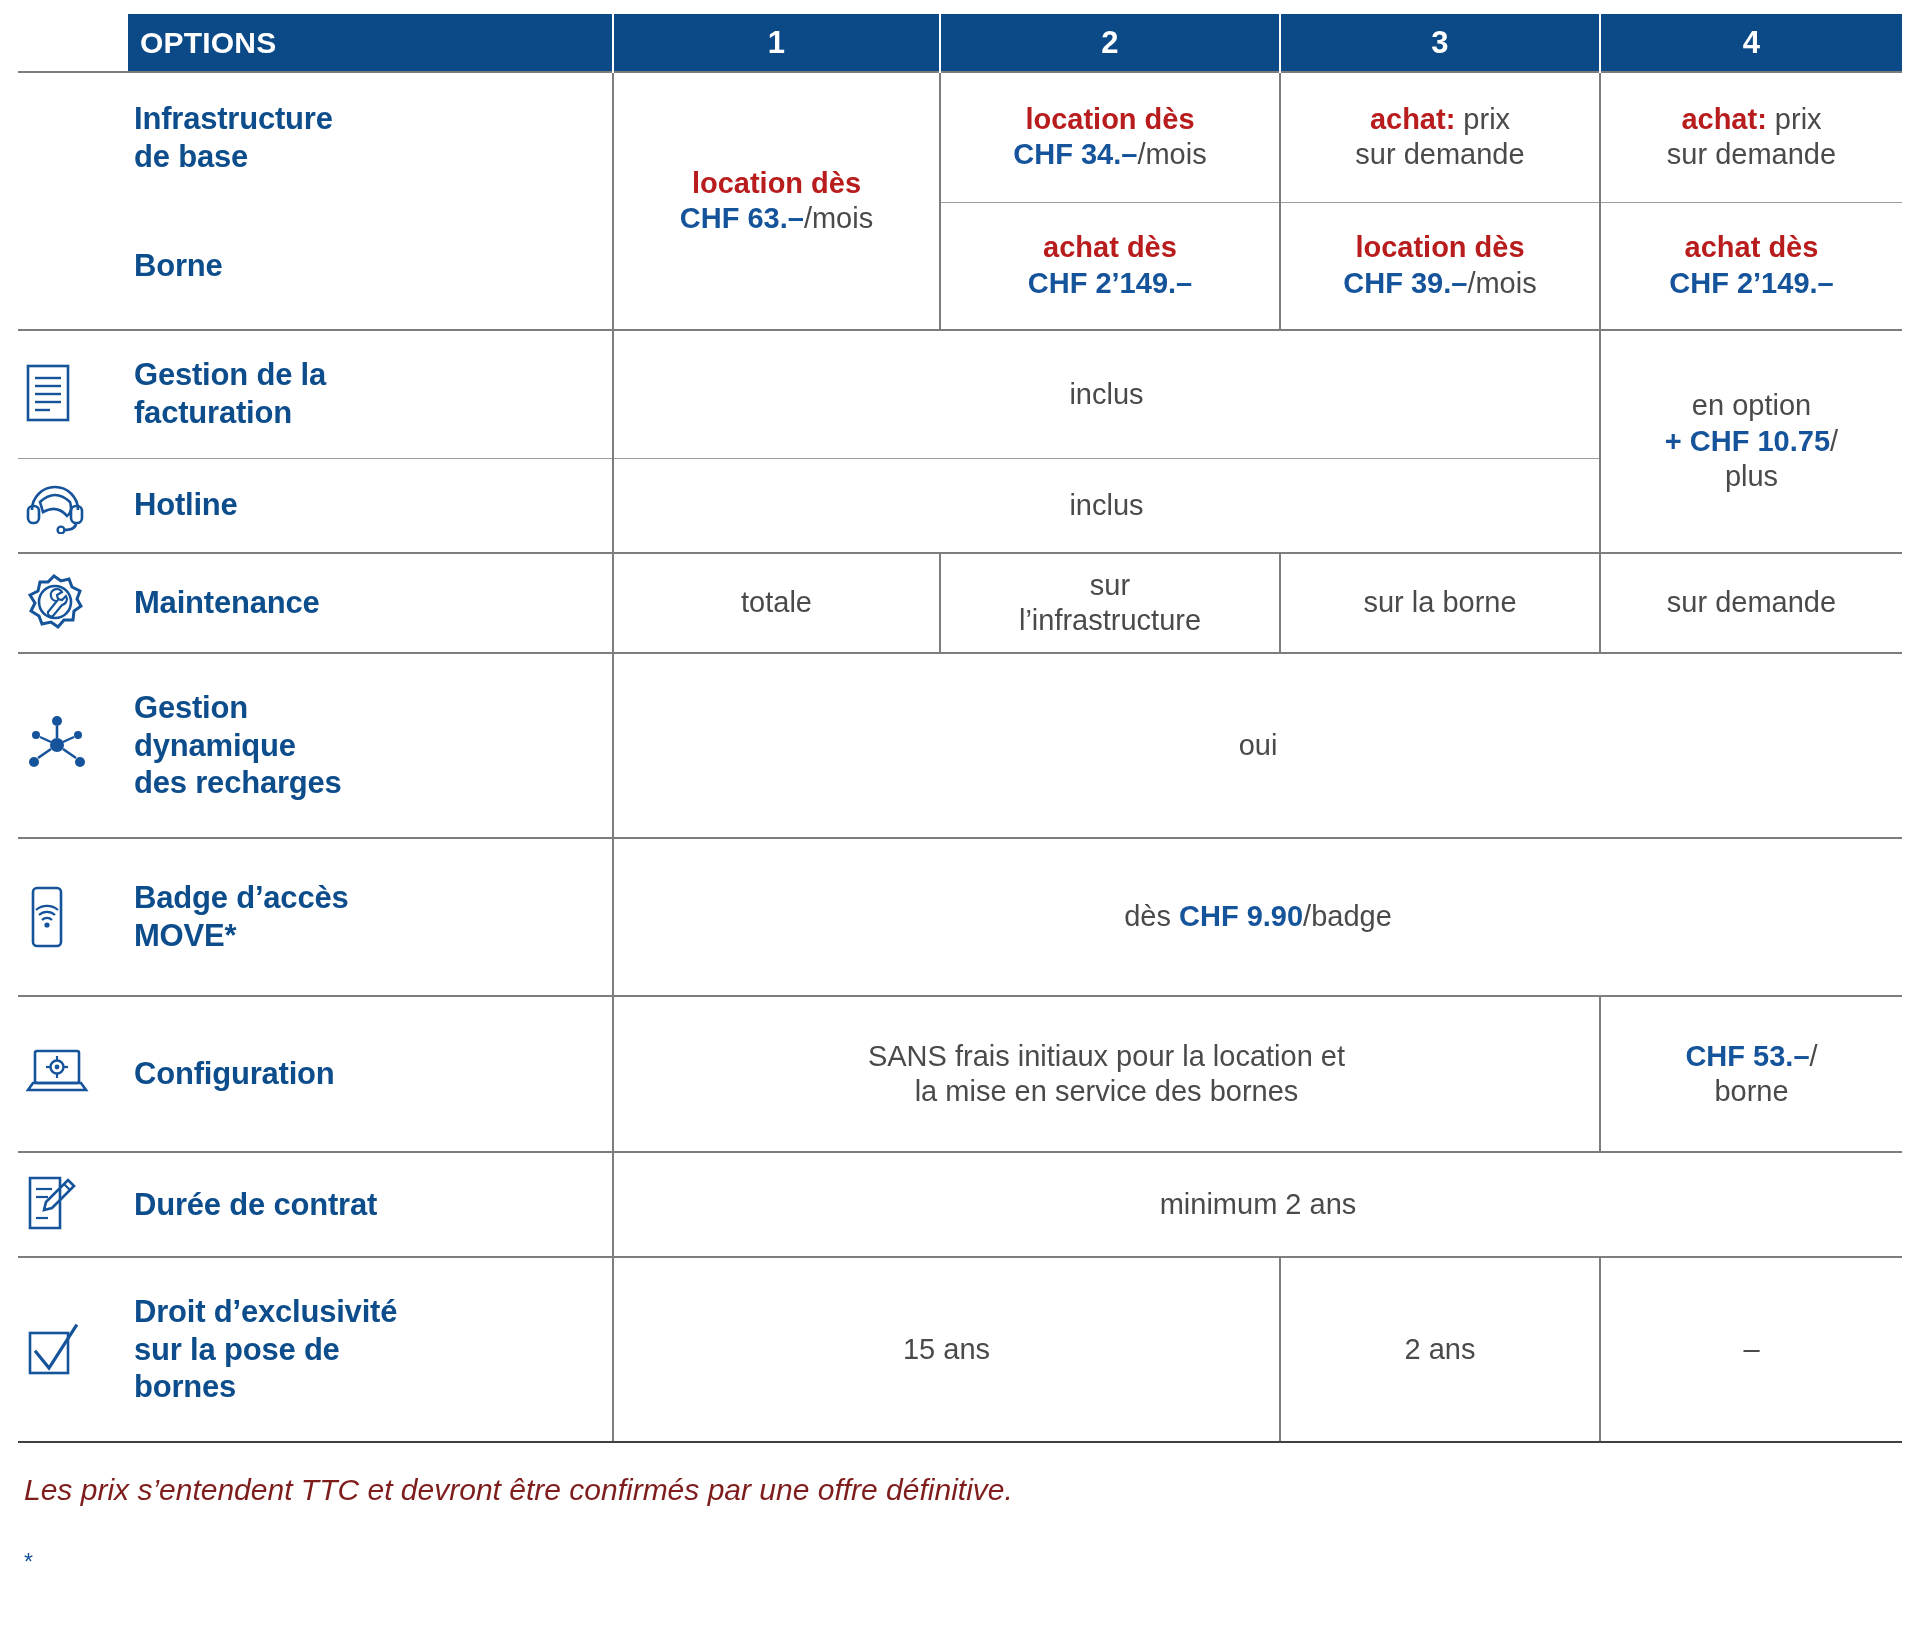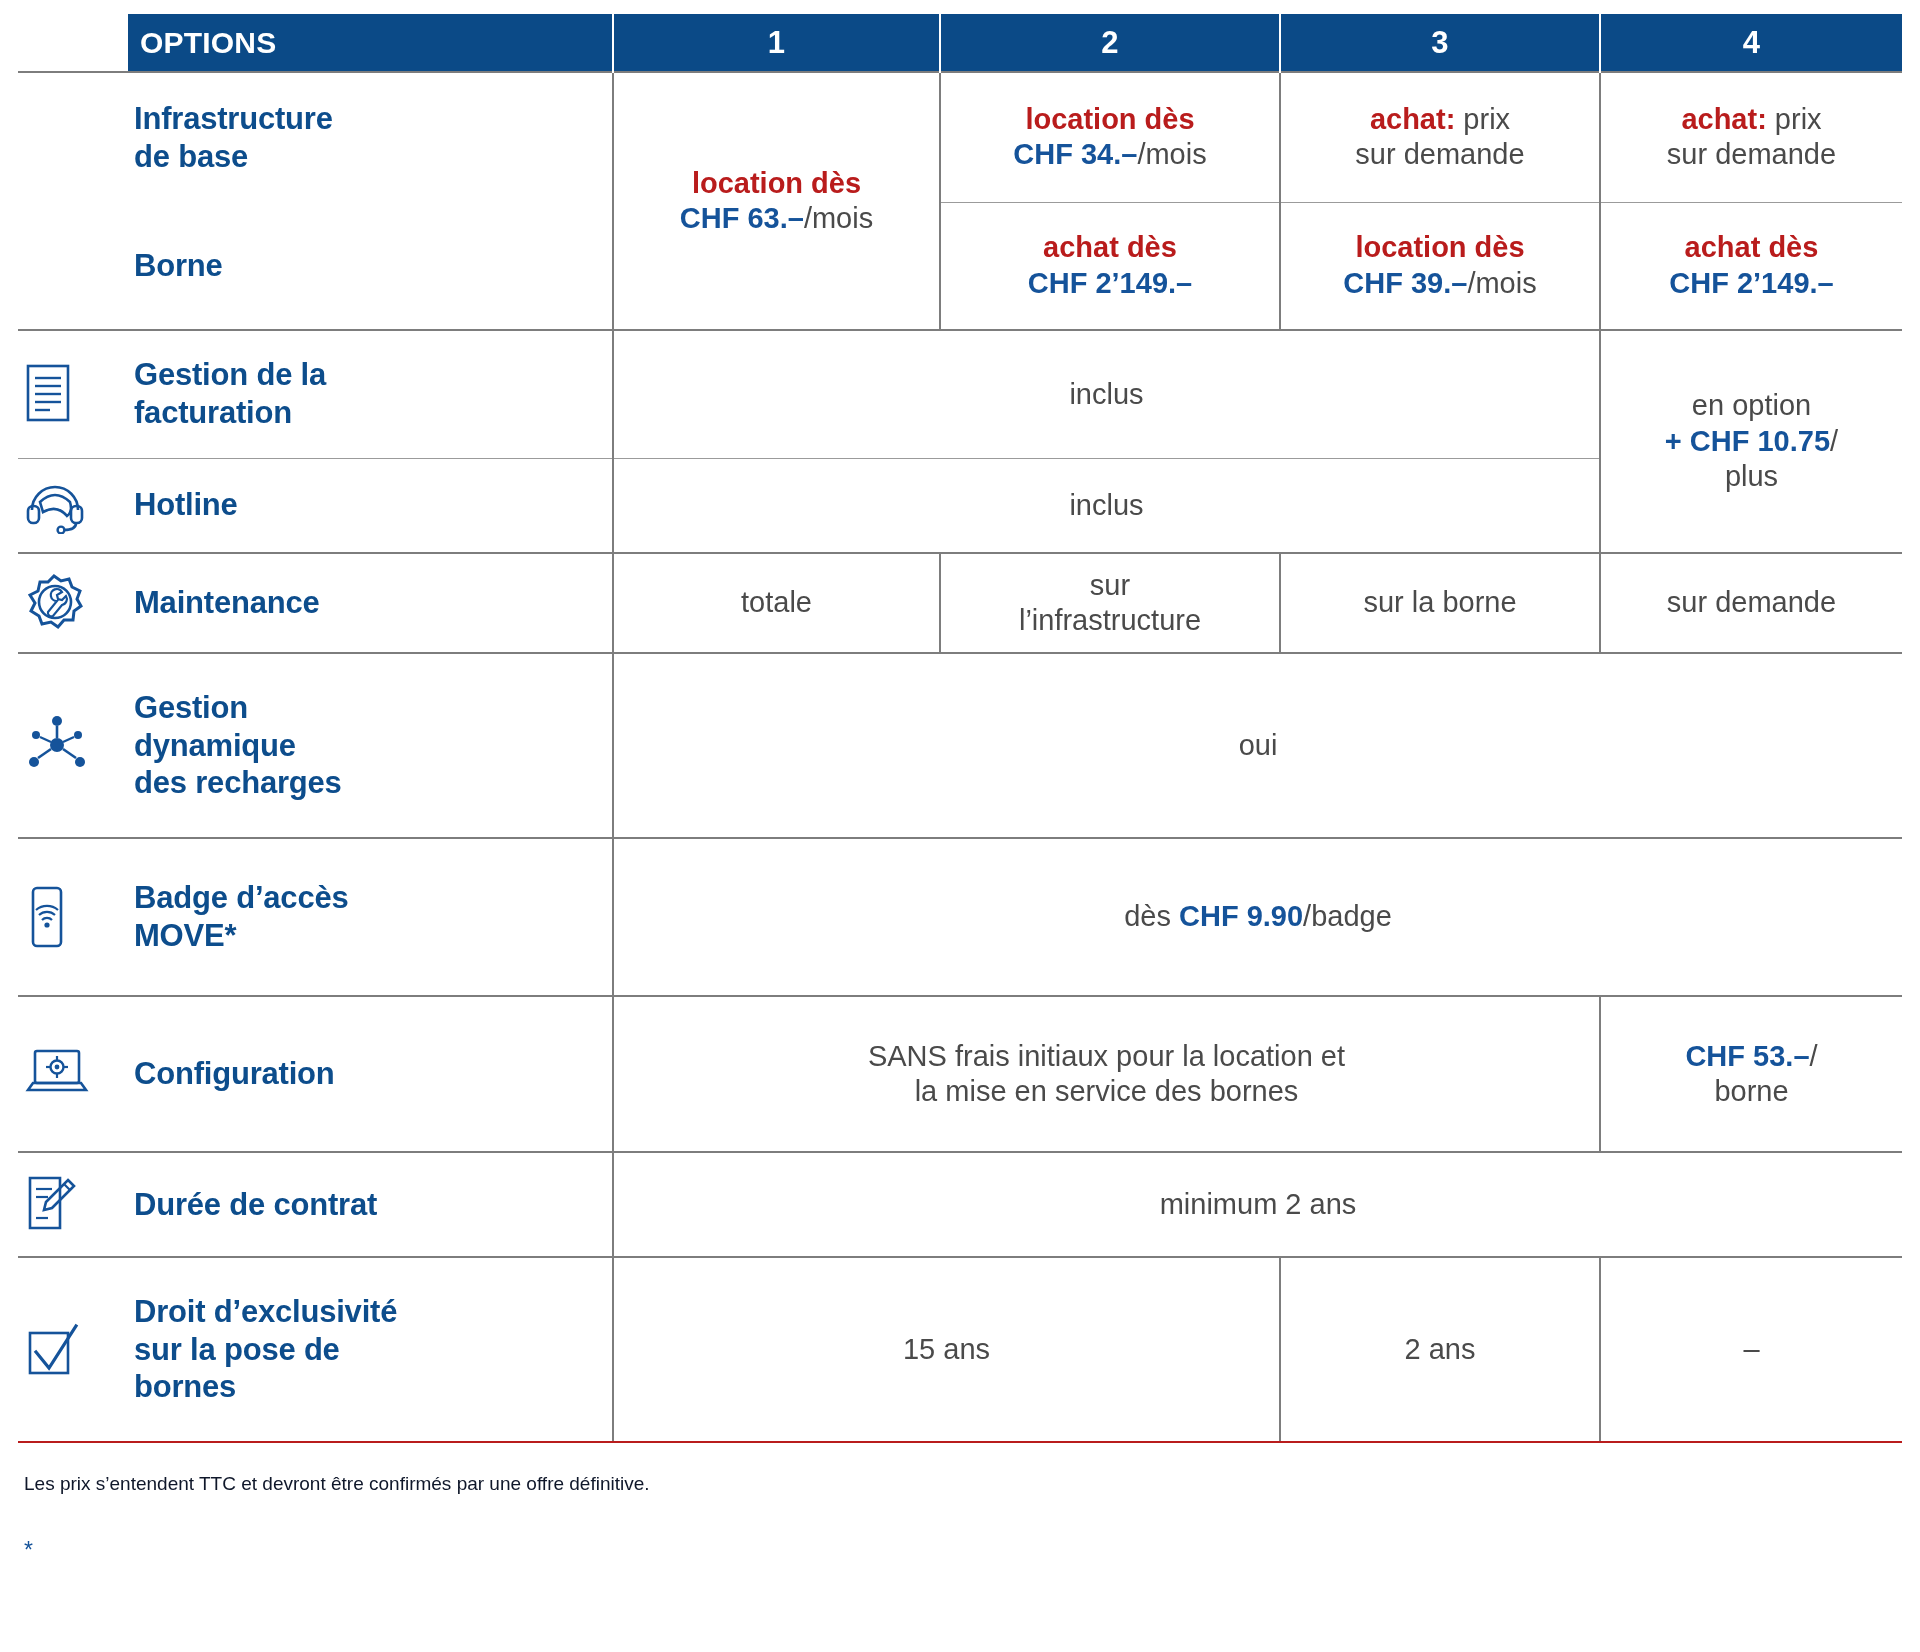--- a/index.html
+++ b/index.html
@@ -86,37 +86,38 @@
     font-weight: bold;
     font-size: 31px;
     line-height: 1.22;
     padding-left: 6px;
     letter-spacing: -0.2px;
   }
   
   tr.thin > td { border-top: 1.5px solid #9b9b9b; }
   tbody tr.firstrow > td { border-top: 2px solid #7d7d7d; }
 
-  .bottom-edge td { border-bottom: 2px solid #b91c1c; margin-left: 46px; }
+  .bottom-edge td { border-bottom: 2px solid #404040; margin-left: 46px; }
 
   
   .b-gray { font-weight: bold; color: #b91c1c; }
   .b-blue { font-weight: bold; color: #15539a; }
   .n-gray { font-weight: normal; color: #4a4a4a; }
 
   
   .ico { display: block; margin: 0 auto; }
   .ico svg { display: block; }
 
   
   .note-main {
-    color: #0f172a;
-    font-size: 19px;
+    color: #7f1d1d;
+    font-size: 30px;
     margin: 30px 0 0 4px;
     padding-left: 2px;
+    font-style: italic;
   }
   .note-star {
     display: flex;
     gap: 22px;
     color: #15539a;
     font-size: 23px;
     margin: 42px 0 0 4px;
     padding-left: 2px;
   }
   .note-star .star { width: 14px; }

